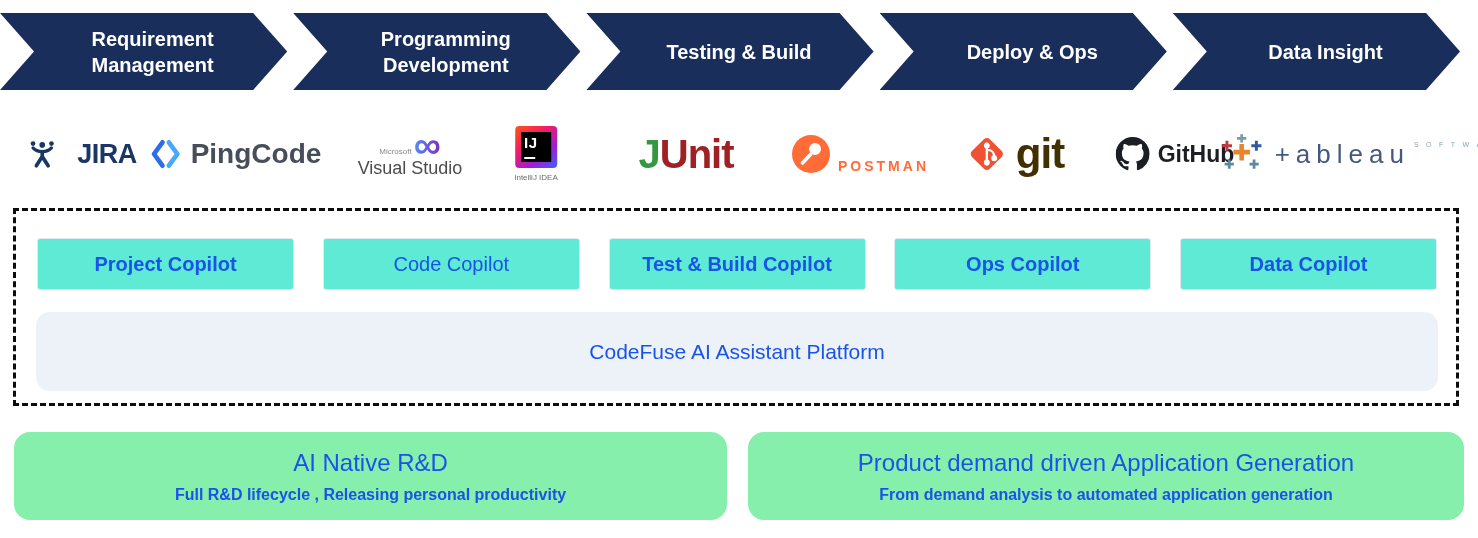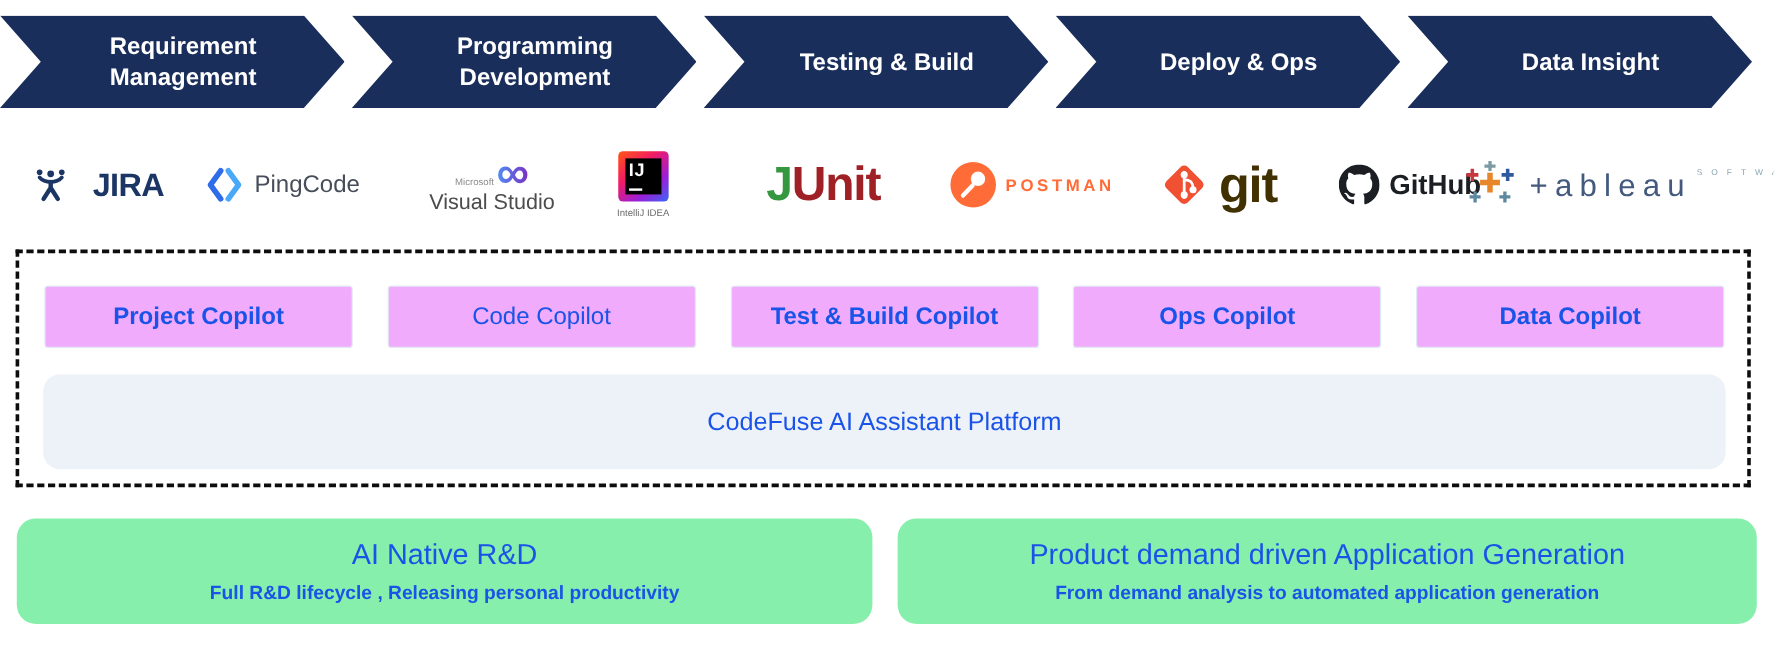--- a/index.html
+++ b/index.html
@@ -13,52 +13,52 @@
            align-items:center; justify-content:center; text-align:center;
            font-size:20px; font-weight:700; line-height:1.3; padding-left:18px;
            clip-path:polygon(0 0, calc(100% - 34px) 0, 100% 50%, calc(100% - 34px) 100%, 0 100%, 34px 50%); }
   .stage + .stage { margin-left:-22px; }
 
   
   .tools { position:absolute; left:0; top:112px; width:1478px; height:84px; }
   .tool { position:absolute; top:0; height:84px; display:flex; align-items:center; justify-content:center;
           transform:translateX(-50%); white-space:nowrap; }
   .jira-text { font-size:27px; font-weight:700; color:#1b3665; letter-spacing:-0.5px; margin-left:20px; }
-  .pingcode-text { font-size:20px; font-weight:400; color:#474e5a; margin-left:8px; }
+  .pingcode-text { font-size:28px; font-weight:700; color:#474e5a; margin-left:8px; }
   .vs { display:flex; flex-direction:column; align-items:center; line-height:1; }
   .vs-top { display:flex; align-items:flex-end; gap:2px; }
   .vs-brand { font-size:8px; color:#8b8b8b; margin-bottom:2px; }
   .vs-inf { font-size:38px; font-weight:700; line-height:26px; color:#6a46c8;
             background:linear-gradient(90deg,#4f8ff7,#7b2fbf); -webkit-background-clip:text; background-clip:text;
             -webkit-text-fill-color:transparent; }
   .vs-label { font-size:18px; color:#4c4c4c; margin-top:1px; }
   .ij { display:flex; flex-direction:column; align-items:center; }
   .ij-badge { width:42px; height:42px; border-radius:4px; position:relative;
               background:linear-gradient(140deg,#fc4e1f 5%,#f41c63 35%,#9a1fd8 70%,#3b66f5 100%); }
   .ij-inner { position:absolute; left:6px; top:6px; width:30px; height:30px; background:#000; }
   .ij-mono { position:absolute; left:3px; top:2px; color:#fff; font-size:15px; font-weight:700; letter-spacing:0.5px; }
   .ij-bar { position:absolute; left:3px; bottom:3px; width:11px; height:2.5px; background:#fff; }
   .ij-label { font-size:8px; color:#6b6b6b; margin-top:5px; }
   .junit { font-size:40px; font-weight:700; letter-spacing:-1px; }
   .junit-j { color:#35973f; } .junit-unit { color:#a02125; }
-  .postman { display:flex; align-items:center; gap:7px; }
+  .postman { display:flex; align-items:flex-end; gap:7px; }
   .postman-text { font-size:14px; font-weight:600; letter-spacing:3px; color:#ff6c37; }
   .git { display:flex; align-items:center; gap:8px; }
   .git-text { font-size:42px; font-weight:700; color:#413000; letter-spacing:-1px; }
   .github { display:flex; align-items:center; gap:8px; }
   .github-text { font-size:23px; font-weight:700; color:#1b1f23; }
   .tableau { display:flex; align-items:center; gap:10px; }
   .tableau-right { display:flex; flex-direction:row; }
   .tableau-text { font-size:26px; color:#43597d; letter-spacing:6px; }
   .tableau-sub { font-size:7px; letter-spacing:7.5px; color:#8aa6b1; margin-top:2px; padding-left:4px; }
 
   
   .frame { position:absolute; left:13px; top:208px; width:1446px; height:198px; border:3px dashed #0d0d0d; }
   .copilot-row { position:absolute; left:37px; top:238px; width:1400px; display:flex; justify-content:space-between; }
-  .copilot { width:257px; height:52px; background:#f0abfc; border:1px solid #e2e8f2; border-radius:3px;
+  .copilot { width:257px; height:52px; background:#5eead4; border:1px solid #e2e8f2; border-radius:3px;
              display:flex; align-items:center; justify-content:center;
              font-size:20px; font-weight:700; color:#1a53e8; }
   .copilot.reg { font-weight:400; }
   .platform-bar { position:absolute; left:36px; top:312px; width:1402px; height:79px; background:#edf1f8;
                   border-radius:14px; display:flex; align-items:center; justify-content:center;
                   font-size:21px; color:#1a53e8; }
 
   
   .outcome { position:absolute; top:432px; height:88px; background:#86efac; border-radius:16px;
              display:flex; flex-direction:column; align-items:center; justify-content:center; gap:9px; }

